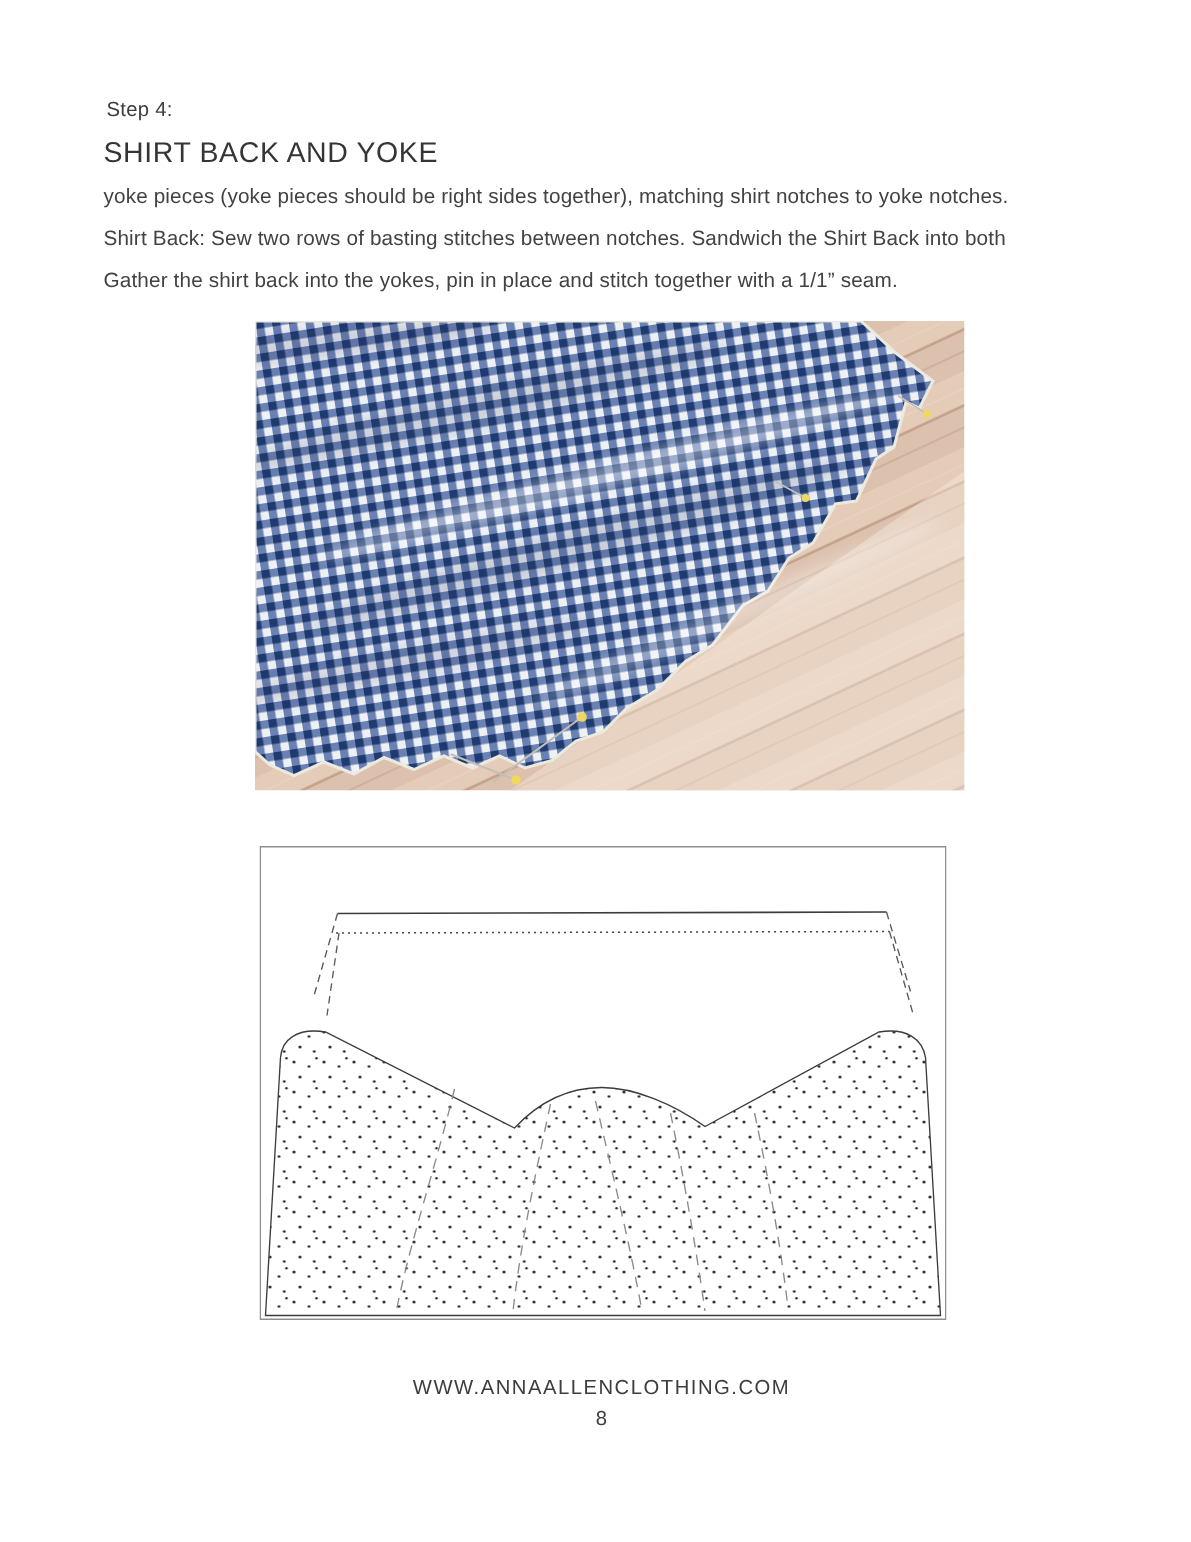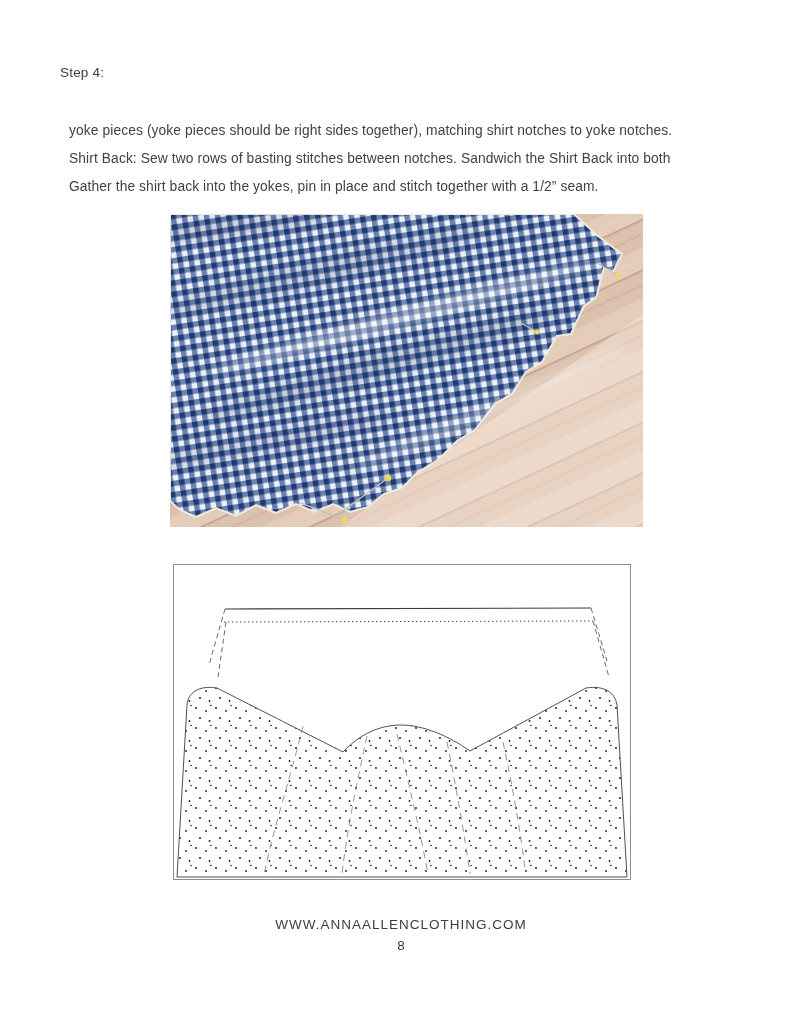--- a/index.html
+++ b/index.html
@@ -1,21 +1,21 @@
 <!DOCTYPE html>
 <html><head>
 <meta charset="utf-8">
 <style>
   html,body{margin:0;padding:0;background:#fff;}
   .page{
     position:relative;width:794px;height:1028px;background:#ffffff;overflow:hidden;
     font-family:"Liberation Sans",sans-serif;color:#3d3d3d;
   }
   .step-label{
-    position:absolute;left:60px;top:65px;font-size:13.5px;line-height:16px;
+    position:absolute;left:71px;top:65px;font-size:13.5px;line-height:16px;
     color:#3d3d3d;letter-spacing:.2px;white-space:nowrap;
   }
   .heading{
     position:absolute;left:69px;top:92px;margin:0;font-size:19px;line-height:22px;
     font-weight:400;color:#353535;letter-spacing:.4px;white-space:nowrap;
   }
   .para{
     position:absolute;left:69px;top:117px;font-size:13.8px;color:#424242;
     letter-spacing:.1px;
   }
@@ -29,25 +29,26 @@
   .footer .pagenum{font-size:13.5px;line-height:19px;margin-top:2px;}
   svg{display:block;}
 </style>
 </head>
 <body>
 
 <div class="page">
 
   <div class="step-label">Step 4:</div>
 
+  <h1 class="heading">SHIRT BACK AND YOKE</h1>
 
   <div class="para">
       <div>yoke pieces (yoke pieces should be right sides together), matching shirt notches to yoke notches.</div>
       <div>Shirt Back: Sew two rows of basting stitches between notches. Sandwich the Shirt Back into both</div>
-      <div>Gather the shirt back into the yokes, pin in place and stitch together with a 1/2” seam.</div>
+      <div>Gather the shirt back into the yokes, pin in place and stitch together with a 1/1” seam.</div>
     </div>
 
   <div class="photo-wrap">
     <svg viewBox="0 0 473 313" width="473" height="313">
       <defs>
         <pattern id="wood" width="46" height="46" patternUnits="userSpaceOnUse" patternTransform="rotate(-25)">
           <rect width="46" height="46" fill="#dcc1ae"></rect>
           <rect width="46" height="20" y="0" fill="#e4ccb9"></rect>
           <rect width="46" height="1.6" y="20" fill="#c29f88"></rect>
           <rect width="46" height="1.1" y="33.5" fill="#ceac97"></rect>

